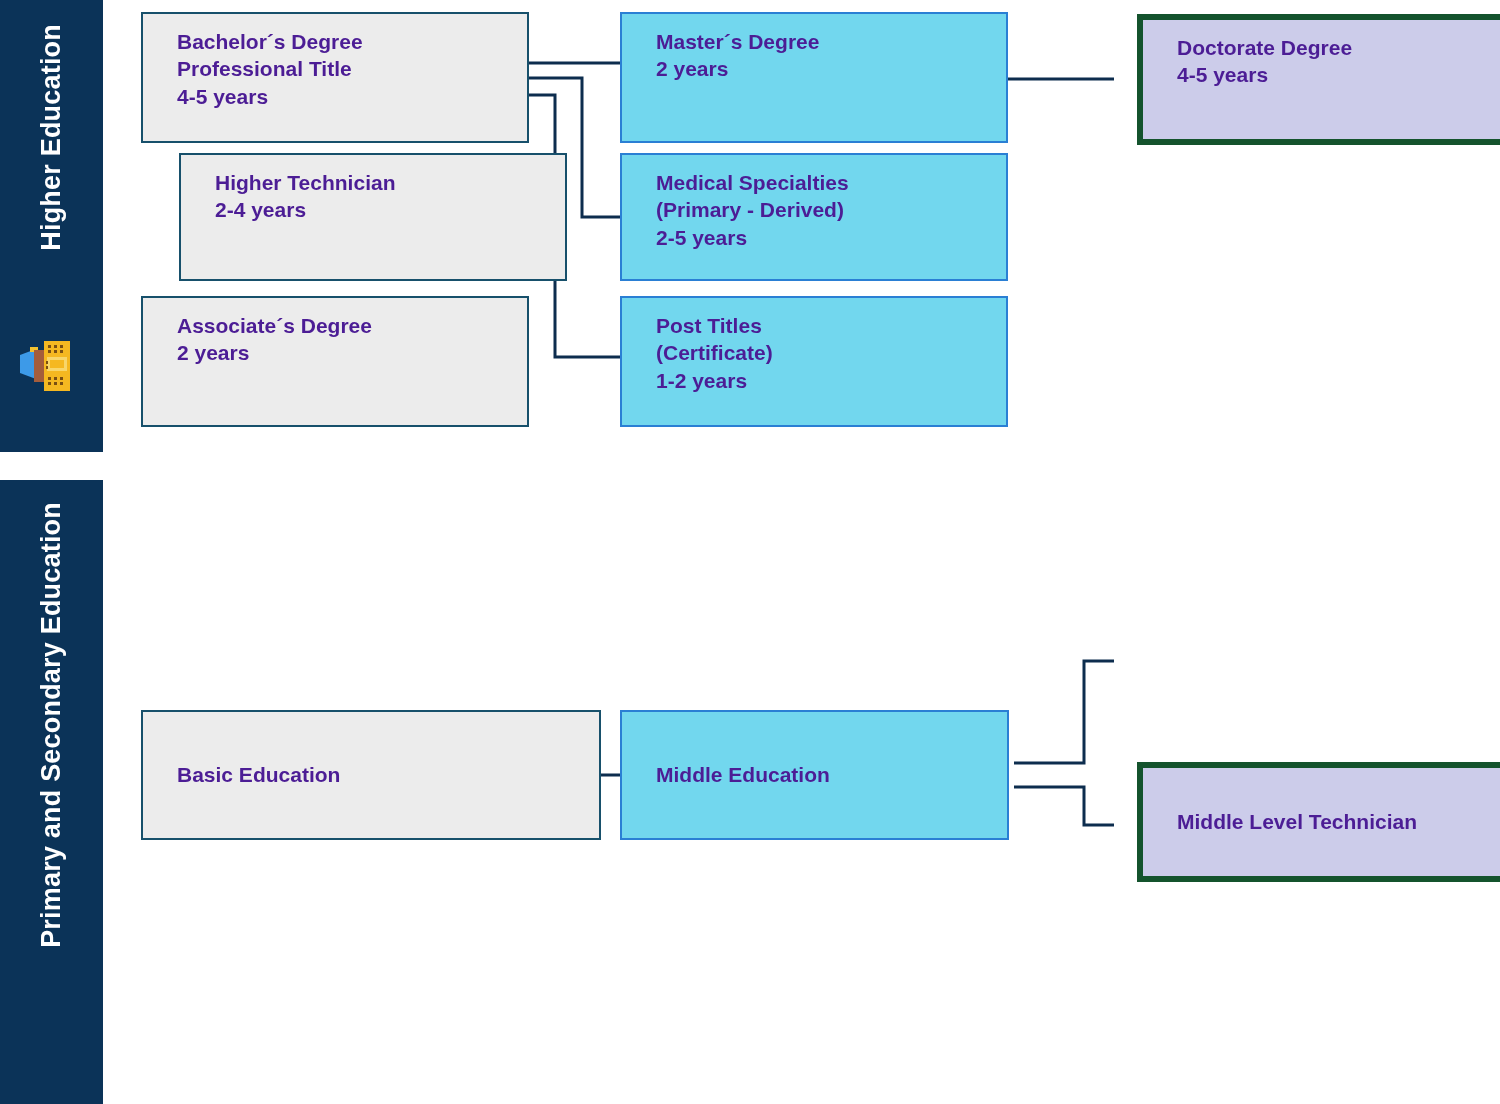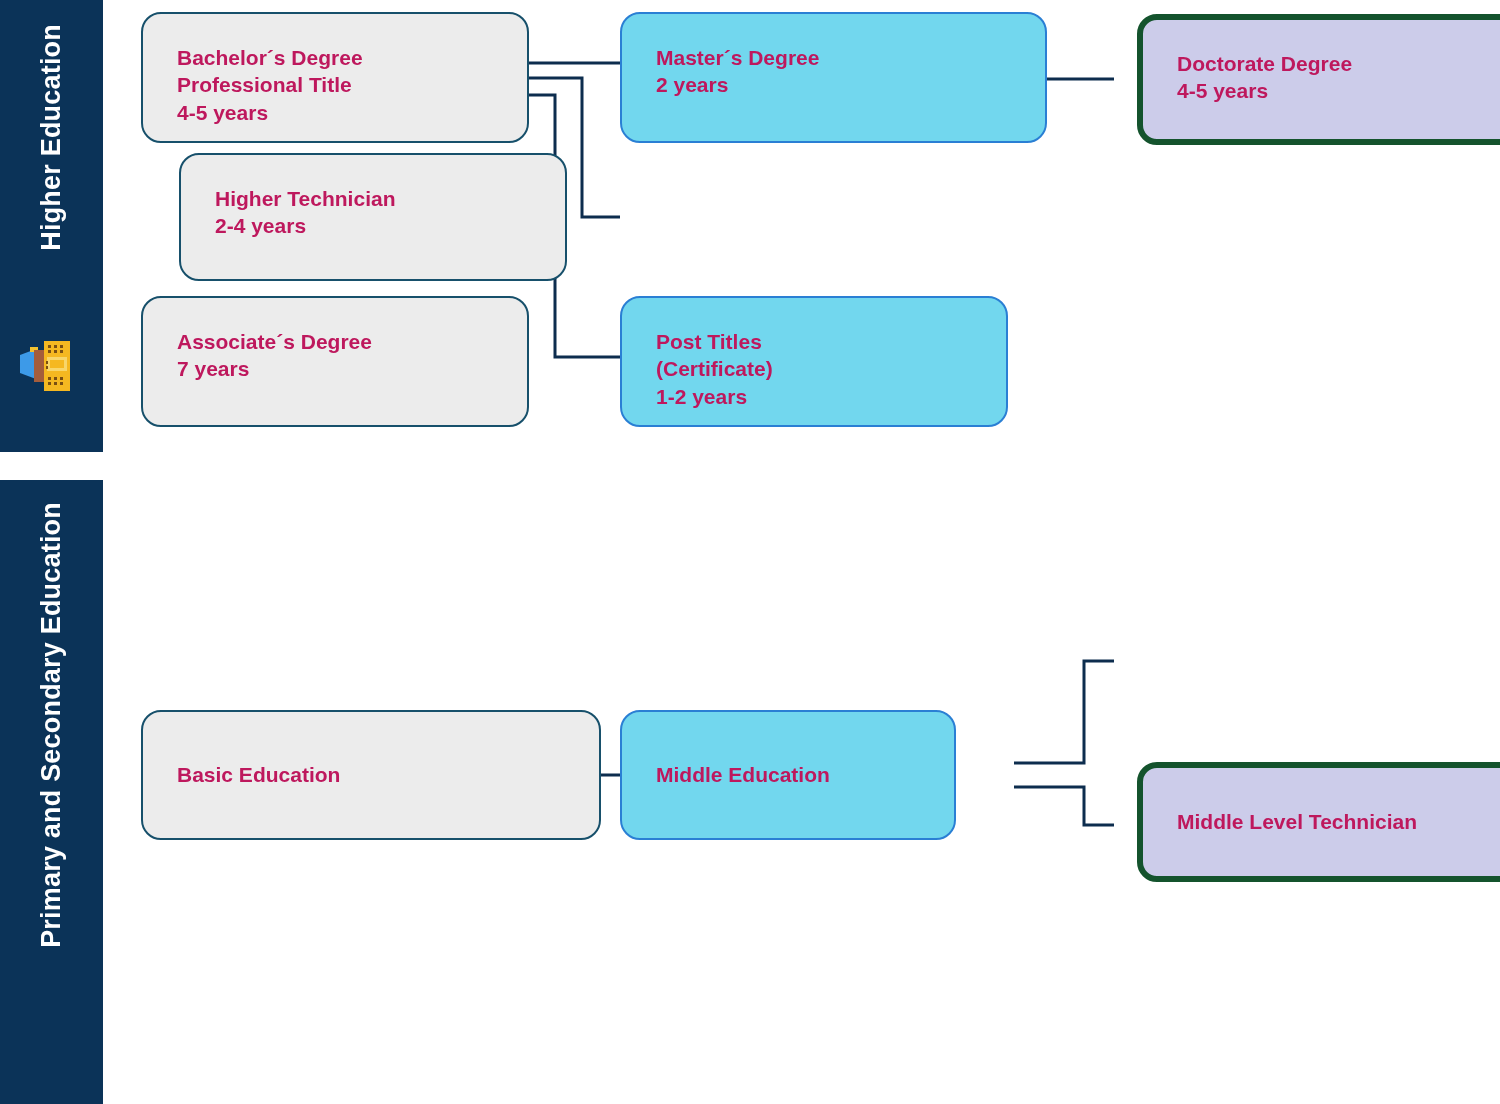--- a/index.html
+++ b/index.html
@@ -39,51 +39,50 @@
 
   .band-icon { position: absolute; left: 14px; width: 62px; height: 60px; }
   #icon-higher { top: 335px; }
 
   
   #links { position: absolute; inset: 0; width: 1500px; height: 1104px; pointer-events: none; }
 
   
   .node {
     position: absolute;
-    padding: 30px 16px 0 34px;
+    padding: 14px 16px 0 34px;
     display: block;
     line-height: 1.30;
     font-size: 21px;
     font-weight: bold;
-    color: #be185d;
-    border-radius: 20px;
+    color: #4c1d95;
   }
   .node .txt { display: block; white-space: pre-line; }
 
   .grey   { background: #ececec; border: 2px solid #17506b; }
   .cyan   { background: #72d7ee; border: 2px solid #2a7fd4; }
   .purple { background: #ccccea; border: 6px solid #14532d; margin-left: 23px; }
 
   
   .vcenter { display: flex; align-items: center; padding-top: 0; }
 
   
   #n-bachelor   { left: 141px; top: 12px;  width: 388px; height: 131px; }
   #n-highertech { left: 141px; top: 153px; width: 388px; height: 128px; margin-left: 38px; }
   #n-associate  { left: 141px; top: 296px; width: 388px; height: 131px; }
 
-  #n-master     { left: 620px; top: 12px;  width: 427px; height: 131px; }
+  #n-master     { left: 620px; top: 12px;  width: 388px; height: 131px; }
   #n-medical    { left: 620px; top: 153px; width: 388px; height: 128px; }
   #n-posttitles { left: 620px; top: 296px; width: 388px; height: 131px; }
 
   #n-doctorate  { left: 1114px; top: 14px; width: 386px; height: 131px; }
 
   
   #n-basic      { left: 141px;  top: 710px; width: 460px; height: 130px; }
-  #n-middle     { left: 620px;  top: 710px; width: 336px; height: 130px; }
+  #n-middle     { left: 620px;  top: 710px; width: 389px; height: 130px; }
   #n-license    { left: 1114px; top: 598px; width: 386px; height: 127px; }
   #n-midtech    { left: 1114px; top: 762px; width: 386px; height: 120px; }
 </style>
 </head>
 <body>
 
 <div id="stage">
 
   <svg id="links" viewBox="0 0 1500 1104" width="1500" height="1104" xmlns="http://www.w3.org/2000/svg">
     <g fill="none" stroke="#0d2d4e" stroke-width="3">
@@ -147,28 +146,33 @@
 4-5 years</span>
   </div>
 
   <div class="node grey" id="n-highertech">
     <span class="txt">Higher Technician
 2-4 years</span>
   </div>
 
   <div class="node grey" id="n-associate">
     <span class="txt">Associate´s Degree
-7 years</span>
+2 years</span>
   </div>
 
   <div class="node cyan" id="n-master">
     <span class="txt">Master´s Degree
 2 years</span>
   </div>
 
+  <div class="node cyan" id="n-medical">
+    <span class="txt">Medical Specialties
+(Primary - Derived)
+2-5 years</span>
+  </div>
 
   <div class="node cyan" id="n-posttitles">
     <span class="txt">Post Titles
 (Certificate)
 1-2 years</span>
   </div>
 
   <div class="node purple" id="n-doctorate">
     <span class="txt">Doctorate Degree
 4-5 years</span>

